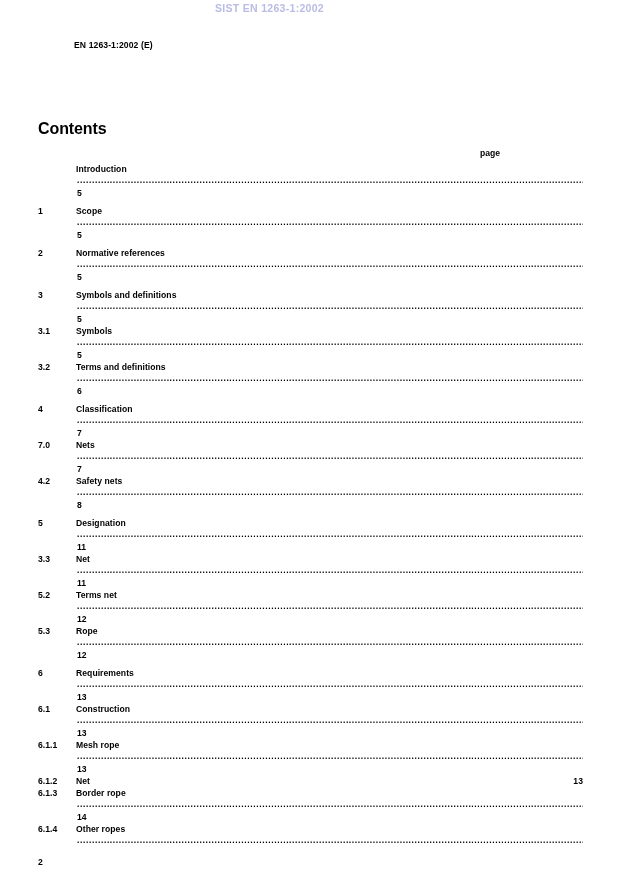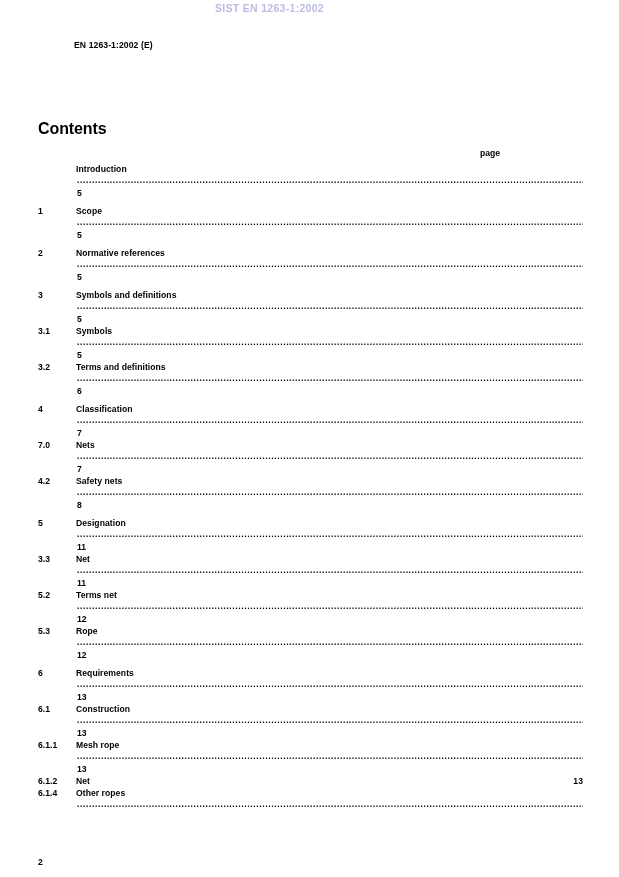--- a/index.html
+++ b/index.html
@@ -281,20 +281,28 @@
       </div>
       <div class="toc-row">
         <span class="toc-num">6.1.2</span>
         <span class="toc-body inline-page">
           <span class="toc-label">Net</span>
           <span class="toc-leader no-leader" aria-hidden="true"></span>
           <span class="toc-pagenum">13</span>
         </span>
       </div>
       <div class="toc-row">
+        <span class="toc-num">6.1.3</span>
+        <span class="toc-body">
+          <span class="toc-label">Border rope</span>
+          <span class="toc-leader" aria-hidden="true"></span>
+          <span class="toc-pagenum">14</span>
+        </span>
+      </div>
+      <div class="toc-row">
         <span class="toc-num">6.1.4</span>
         <span class="toc-body">
           <span class="toc-label">Other ropes</span>
           <span class="toc-leader" aria-hidden="true"></span>
         </span>
       </div>
     </div>
 
   <div class="footer-num">2</div>
 

